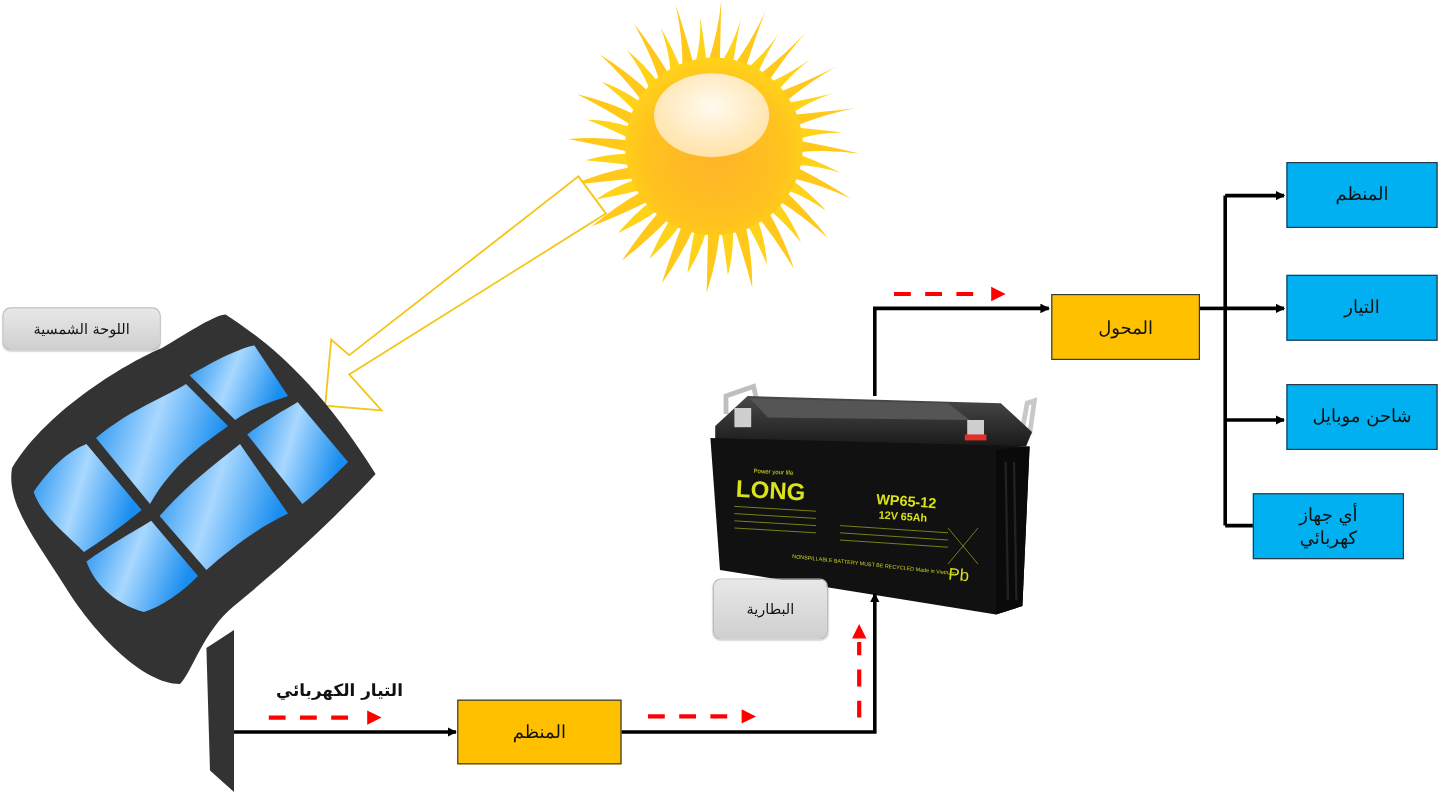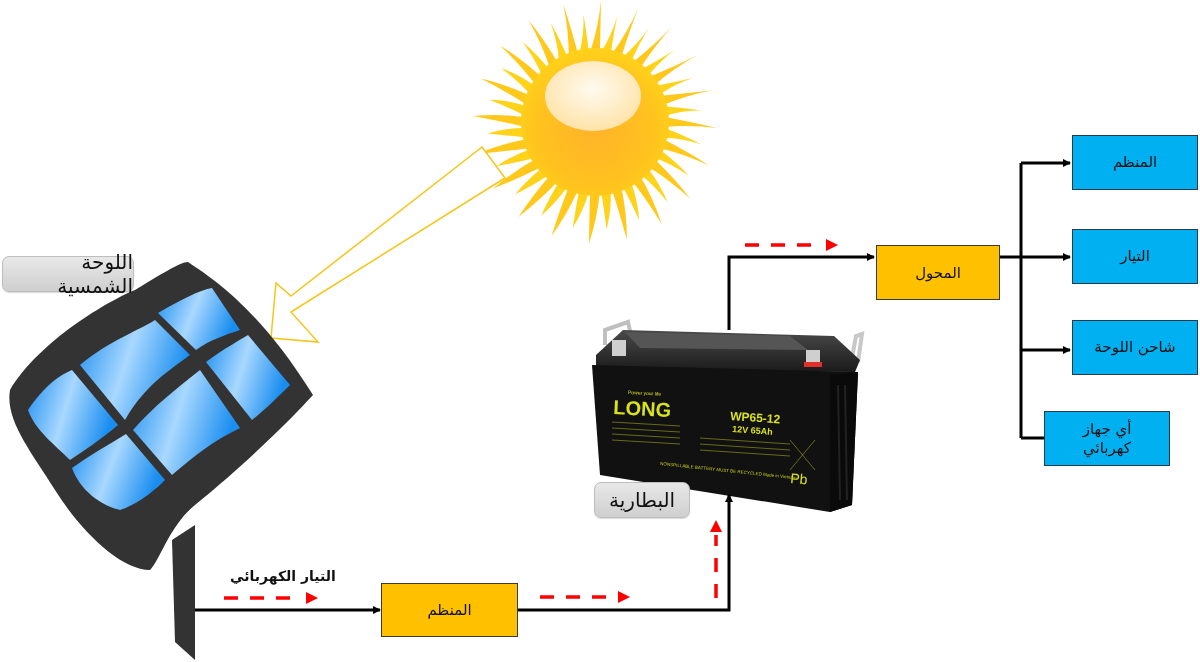--- a/index.html
+++ b/index.html
@@ -5,21 +5,21 @@
   html, body { margin: 0; padding: 0; background: #ffffff; }
   body { width: 1200px; height: 662px; position: relative; overflow: hidden;
          font-family: "DejaVu Sans", "Liberation Sans", sans-serif; }
   #canvas { position: absolute; left: 0; top: 0; width: 1200px; height: 662px; }
   .box { position: absolute; display: flex; align-items: center; justify-content: center;
          text-align: center; direction: rtl; box-sizing: border-box; color: #111; }
   .orange { background: #ffc000; border: 1.5px solid #3a3a3a; font-size: 15px; }
   .blue { background: #00b0f0; border: 1.5px solid #2a3a4a; font-size: 15px; line-height: 19px; }
   .tag { position: absolute; background: linear-gradient(#e8e8e8, #cfcfcf); border: 1px solid #bdbdbd;
          border-radius: 7px; display: flex; align-items: center; justify-content: center;
-         direction: rtl; font-size: 20px; color: #111; box-sizing: border-box;
+         direction: rtl; font-size: 12px; color: #111; box-sizing: border-box;
          box-shadow: 0 1px 1px rgba(0,0,0,0.15); }
   .flow-label { position: absolute; direction: rtl; font-size: 14px; color: #111; }
 </style>
 </head>
 <body>
 
 <svg id="canvas" viewBox="0 0 1200 662">
   <defs>
     <radialGradient id="sunCore" cx="50%" cy="55%" r="55%">
       <stop offset="0%" stop-color="#ffb32a"></stop>
@@ -169,22 +169,22 @@
       <path d="M710,532 L716,520 L722,532 Z" stroke="none"></path>
     </g>
     <g>
       <line x1="745" y1="245" x2="822" y2="245" stroke-dasharray="14,12"></line>
       <path d="M826,239 L838,245 L826,251 Z" stroke="none"></path>
     </g>
   </g>
 </svg>
 
 <div class="tag" style="left:2px; top:256px; width:132px; height:36px;">اللوحة الشمسية</div>
-<div class="tag" style="left:594px; top:482px; width:96px; height:36px;">البطارية</div>
+<div class="tag" style="left:594px; top:482px; width:96px; height:51px;">البطارية</div>
 <div class="flow-label" style="left:230px; top:568px;font-weight:bold;">التيار الكهربائي</div>
 
 <div class="box orange" style="left:381px; top:583px; width:137px; height:54px;">المنظم</div>
 <div class="box orange" style="left:876px; top:229px; width:124px; height:55px;margin-top:16px;">المحول</div>
 
 <div class="box blue" style="left:1072px; top:135px; width:126px; height:55px;">المنظم</div>
 <div class="box blue" style="left:1072px; top:229px; width:126px; height:55px;">التيار</div>
-<div class="box blue" style="left:1072px; top:320px; width:126px; height:55px;">شاحن اللوحة</div>
+<div class="box blue" style="left:1072px; top:320px; width:126px; height:55px;">شاحن موبايل</div>
 <div class="box blue" style="left:1044px; top:411px; width:126px; height:55px; padding:0 18px;">أي جهاز كهربائي</div>
 
 </body></html>

